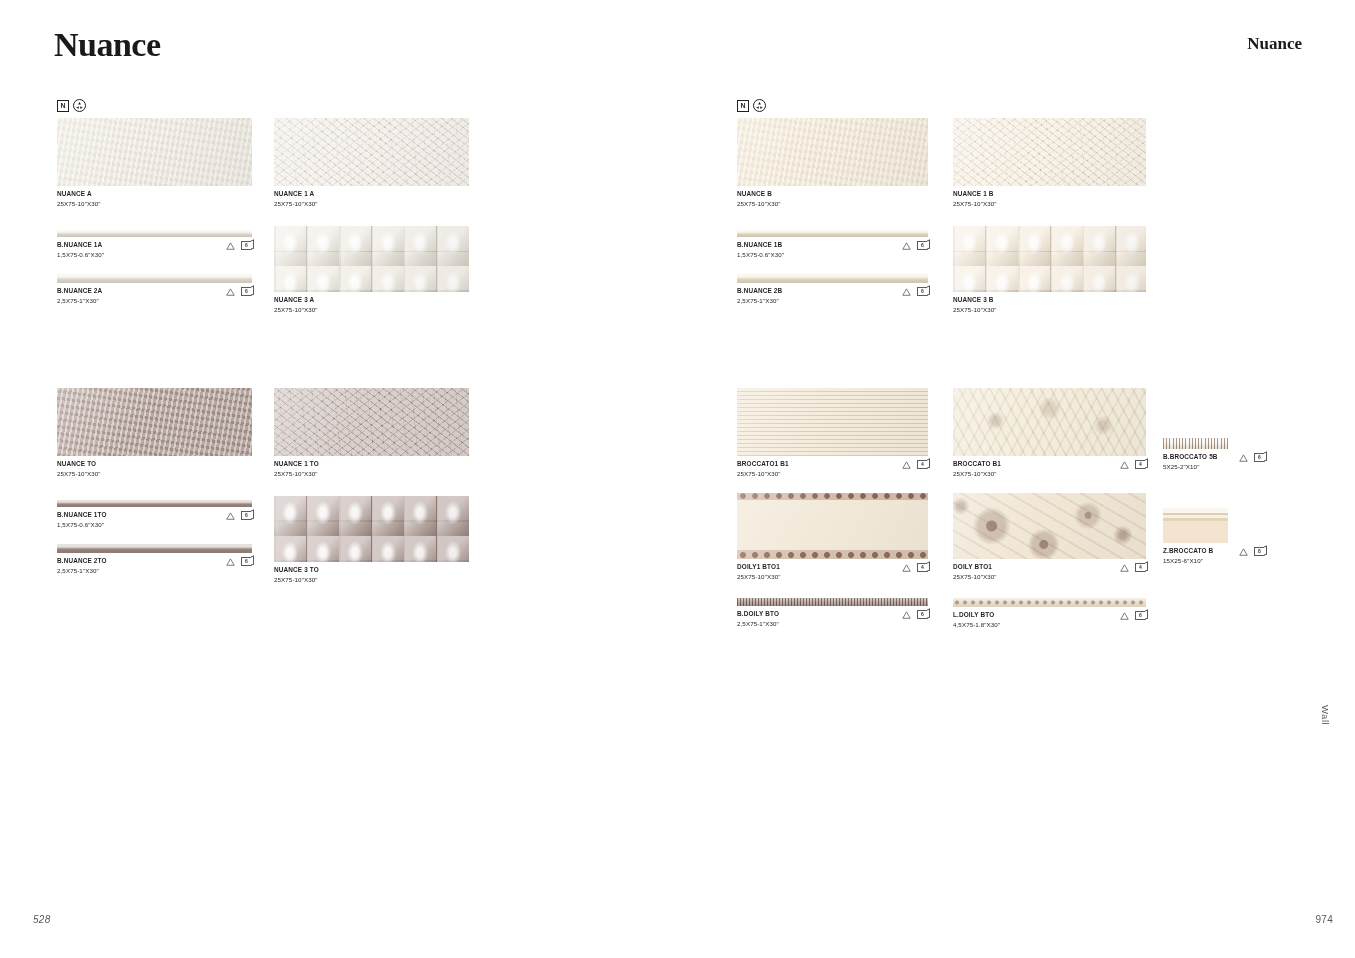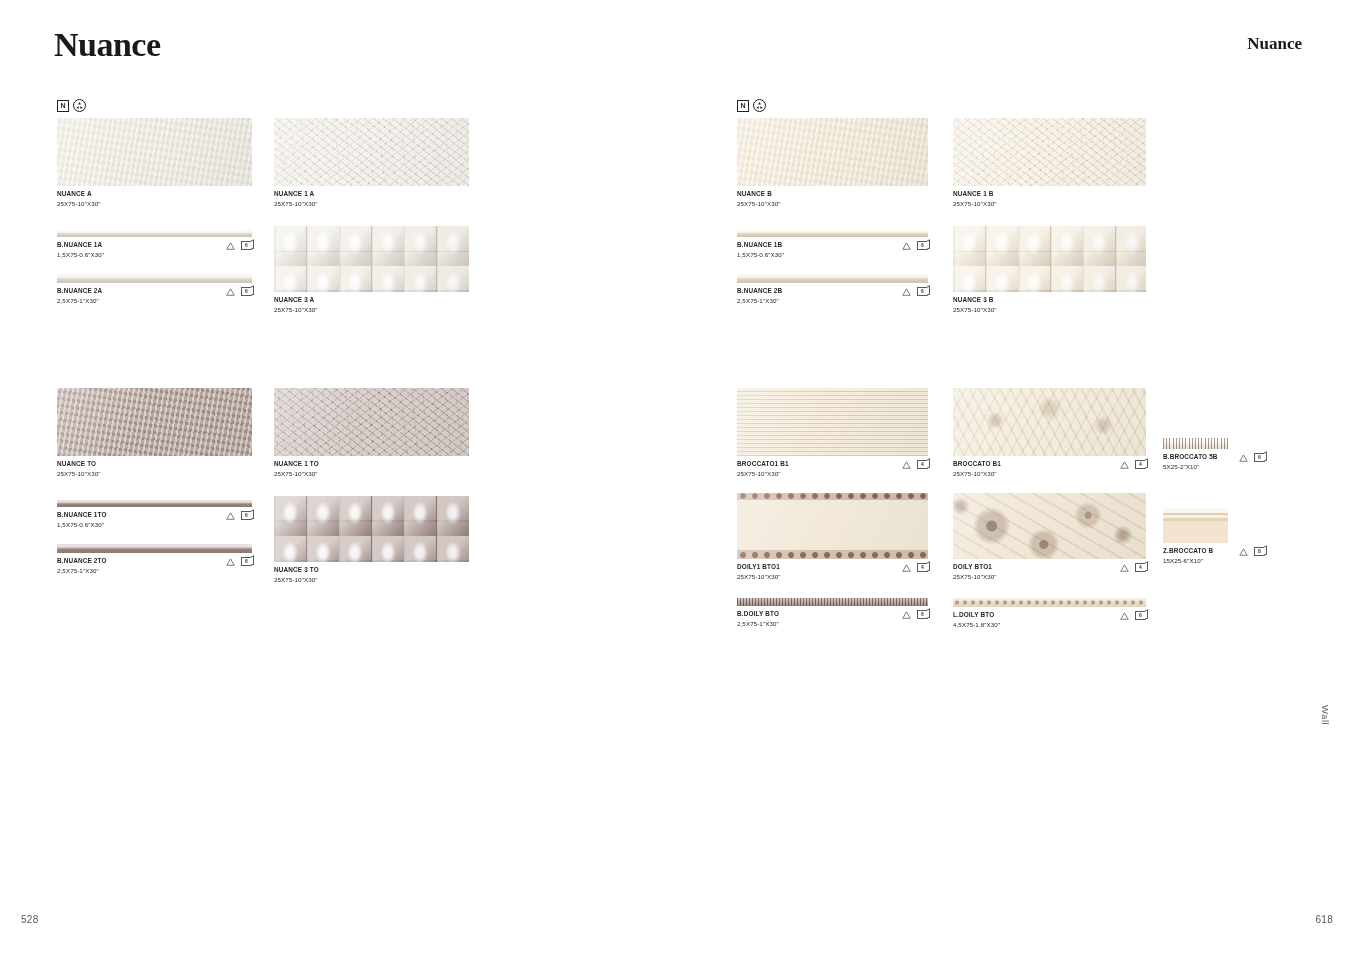--- a/index.html
+++ b/index.html
@@ -22,21 +22,21 @@
   }
   .running-head{
     position:absolute;right:53px;top:34px;
     font-family:"Liberation Serif", serif;
     font-weight:bold;font-size:17px;color:#1a1a1a;
   }
   .folio{
     position:absolute;bottom:33px;
     font-size:10px;color:#58595b;letter-spacing:.3px;
   }
-  .folio.left{left:21px;}
+  .folio.left{left:33px;font-style:italic;}
   .folio.right{right:22px;}
   .side-tab{
     position:absolute;right:24px;top:705px;
     font-size:9.5px;color:#58595b;
     writing-mode:vertical-rl;
     letter-spacing:.5px;
   }
 
   
   .badgerow{position:absolute;display:flex;gap:4px;align-items:center;}
@@ -168,21 +168,21 @@
 </style>
 </head>
 <body>
 
 <div class="spread">
 
   <div class="page-title">Nuance</div>
   <div class="running-head">Nuance</div>
 
   <div class="folio left">528</div>
-  <div class="folio right">618</div>
+  <div class="folio right">974</div>
   <div class="side-tab">Wall</div>
 
   <div class="badgerow" style="left:57px;top:99px;">
     <div class="badge-n">N</div>
     <div class="badge-circle">
       <svg width="9" height="9" viewBox="0 0 10 10">
           <path d="M5 1.2 L6.6 4 L3.4 4 Z M1.3 7.4 L4.2 5.7 L4.2 8.6 Z M8.7 7.4 L5.8 8.6 L5.8 5.7 Z" fill="#231f20"></path>
         </svg>
     </div>
   </div>

